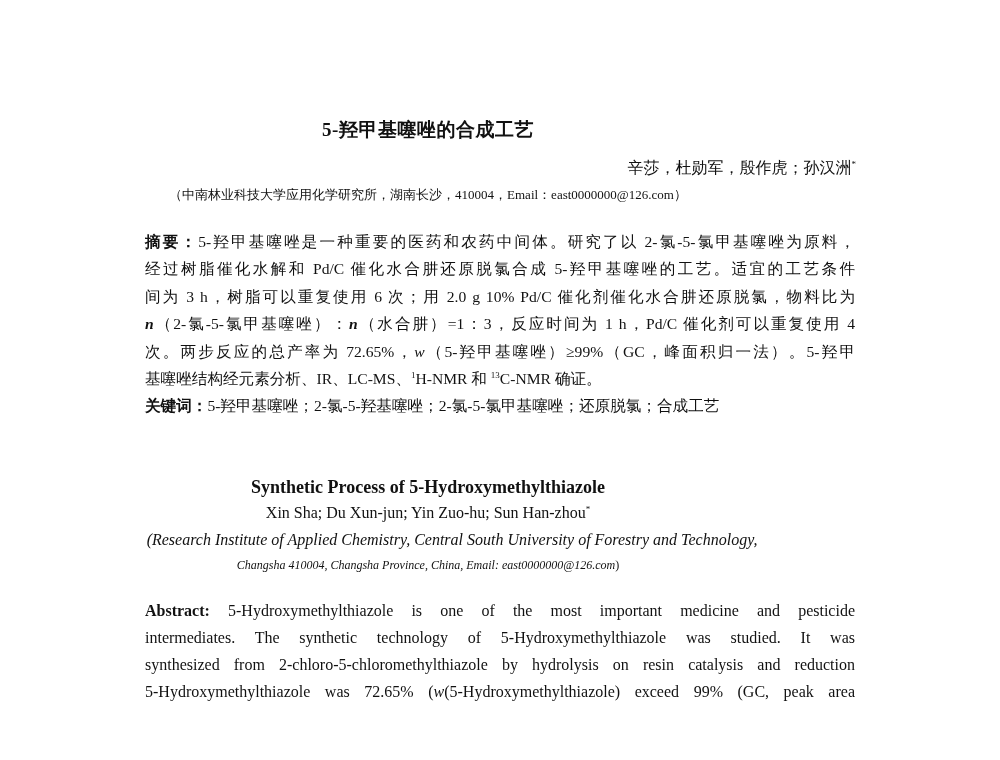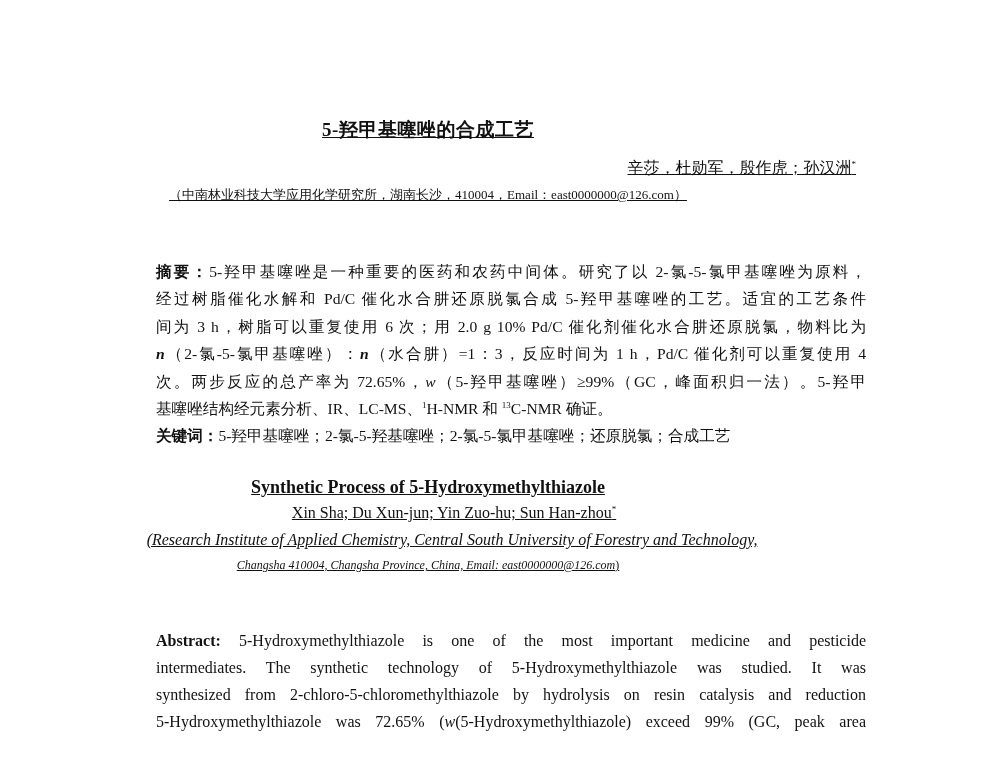--- a/index.html
+++ b/index.html
@@ -2,32 +2,32 @@
 <html><head>
 <meta charset="utf-8">
 <style>
   html, body { margin: 0; padding: 0; background: #ffffff; }
   body {
     width: 1000px; height: 760px; overflow: hidden; position: relative;
     color: #111111;
     font-family: "Liberation Serif", "DejaVu Serif", serif;
   }
   .page { position: absolute; left: 0; top: 0; width: 1000px; height: 760px; }
-  .center { position: absolute; left: 0; width: 856px; text-align: center; white-space: nowrap; text-decoration: underline; }
+  .center { position: absolute; left: 0; width: 856px; text-align: center; white-space: nowrap; }
   .zh-title { top: 117px; font-size: 19px; font-weight: bold; letter-spacing: 0.5px; }
   .zh-authors { top: 158px; font-size: 16px; text-align: right; }
   .zh-affil { top: 186px; font-size: 13px; }
-  .block { position: absolute; left: 156px; width: 710px; margin-top: 30px; }
+  .block { position: absolute; left: 145px; width: 710px; }
   .zh-abstract { top: 228px; font-size: 15.6px; line-height: 27.4px; text-align: justify; }
   .line { display: block; white-space: nowrap; text-align: justify; text-align-last: justify; height: 27.4px; }
   .line.last { text-align-last: left; }
   .label-bold { font-weight: bold; }
   sup { font-size: 9px; vertical-align: 6px; line-height: 0; }
   .en-title { top: 477px; font-size: 18px; font-weight: bold; }
-  .en-authors { top: 504px; font-size: 16px; padding-left: 26px; }
+  .en-authors { top: 504px; font-size: 16px; }
   .en-affil1 { top: 531px; font-size: 16px; font-style: italic; margin-left: 24px; }
   .en-affil2 { top: 558px; font-size: 12px; font-style: italic; }
   .en-affil2 .paren { font-style: normal; }
   .en-abstract { top: 597px; font-size: 16px; line-height: 27px; }
   .en-abstract .line { height: 27px; }
 </style>
 </head>
 <body>
 
 <div class="page">

